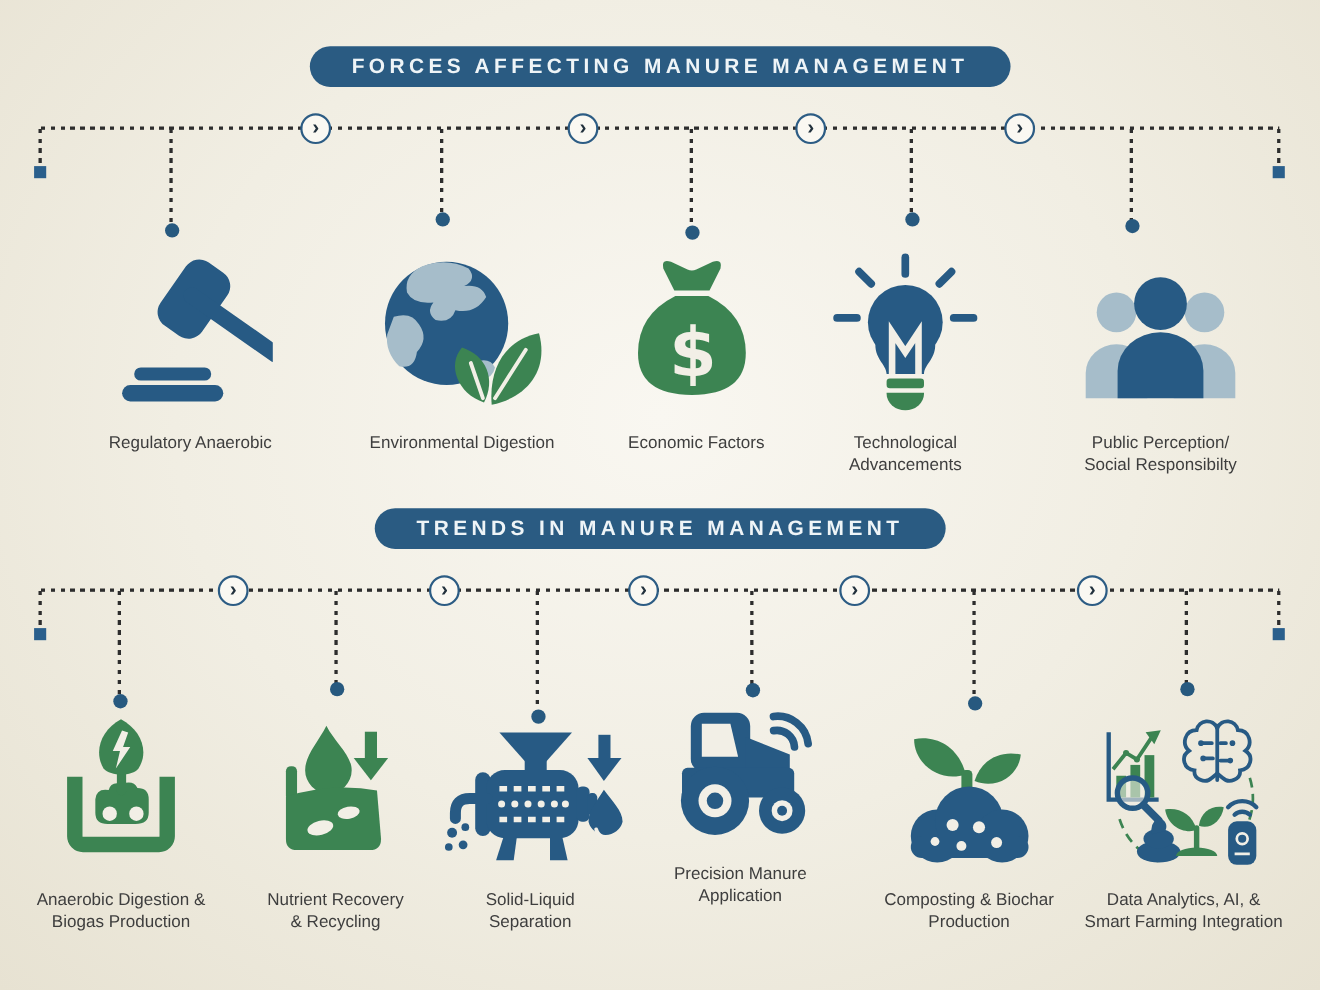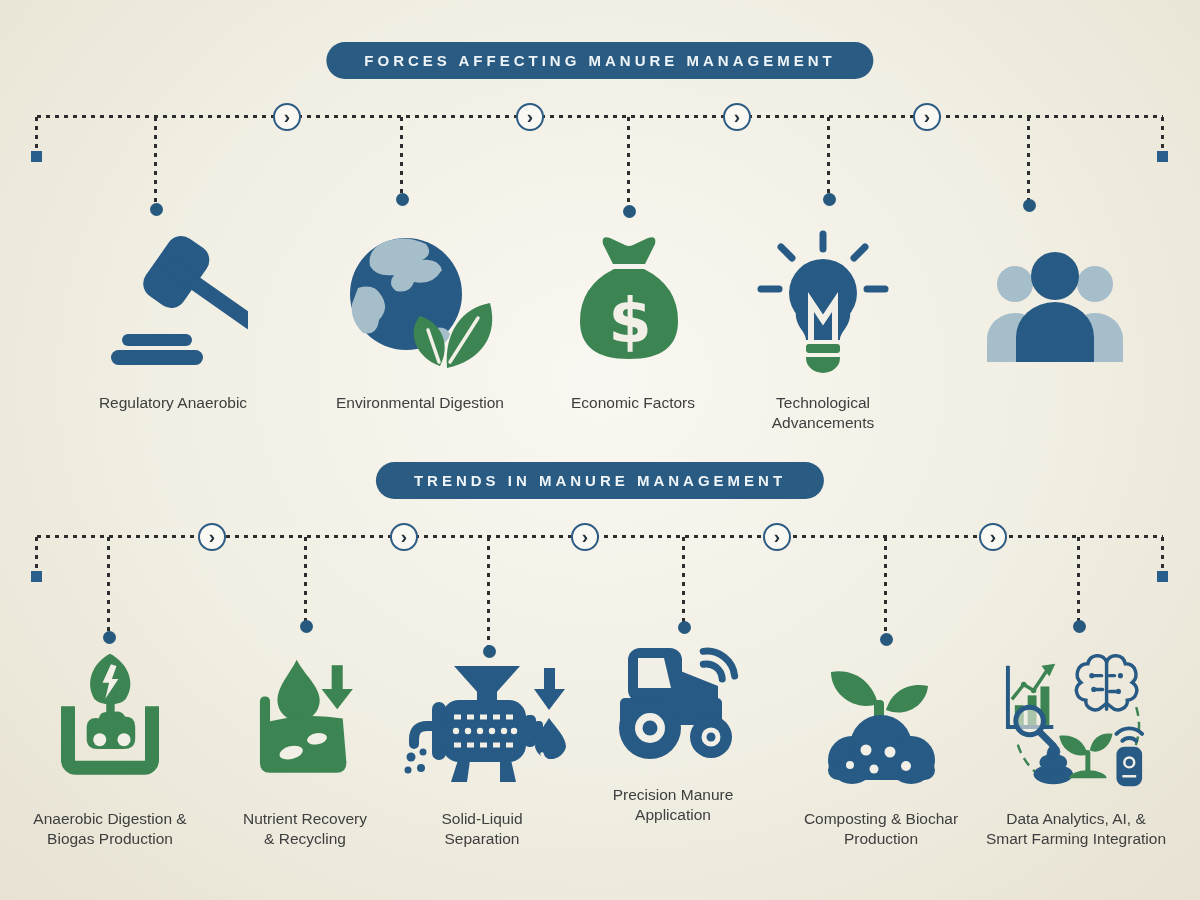--- a/index.html
+++ b/index.html
@@ -4,21 +4,21 @@
 <style>
   html,body{margin:0;padding:0;}
   .canvas{
     position:relative;width:1200px;height:900px;overflow:hidden;
     background:radial-gradient(ellipse at 50% 42%, #f9f7f1 0%, #f1eee3 52%, #e7e2d2 100%);
     font-family:"Liberation Sans", sans-serif;
   }
   .banner{
     position:absolute;left:50%;transform:translateX(-50%);
     background:#2a5b82;color:#eef4f7;height:37px;line-height:38px;
-    padding:0 38px;border-radius:19px;font-size:15px;font-weight:bold;
+    padding:0 38px;border-radius:19px;font-size:19px;font-weight:bold;
     letter-spacing:4px;white-space:nowrap;
   }
   .hline{position:absolute;height:3px;background:repeating-linear-gradient(90deg,#2d2d2d 0 4px,transparent 4px 9px);}
   .vline{position:absolute;width:3px;background:repeating-linear-gradient(180deg,#2d2d2d 0 4px,transparent 4px 9px);}
   .dot{position:absolute;width:13px;height:13px;border-radius:50%;background:#27597f;}
   .sq{position:absolute;width:11px;height:11px;background:#2a5f8c;}
   .chev{
     position:absolute;width:28px;height:28px;border-radius:50%;
     background:#faf8f2;border:2px solid #2c5c84;box-sizing:border-box;
     display:flex;align-items:center;justify-content:center;
@@ -144,20 +144,22 @@
           <path d="M13,124 V101 a28,26 0 0 1 56,0 v23 z"></path>
           <circle cx="121" cy="46" r="18"></circle>
           <path d="M93,124 V101 a28,26 0 0 1 56,0 v23 z"></path>
         </g>
         <g fill="#275a84">
           <circle cx="81" cy="38" r="24"></circle>
           <path d="M42,124 V99 a39,35 0 0 1 78,0 v25 z"></path>
         </g>
       </svg>
     </div>
+    <div class="label">Public Perception/
+Social Responsibilty</div>
   </div>
 
   <div class="banner" style="top:462px">TRENDS IN MANURE MANAGEMENT</div>
 
   <div class="hline" style="top:535px;left:37px;width:1126px"></div>
   <div class="vline" style="left:35px;top:537px;height:34px"></div>
   <div class="sq" style="left:31px;top:571px"></div>
   <div class="vline" style="left:1161px;top:537px;height:34px"></div>
   <div class="sq" style="left:1157px;top:571px"></div>
 

